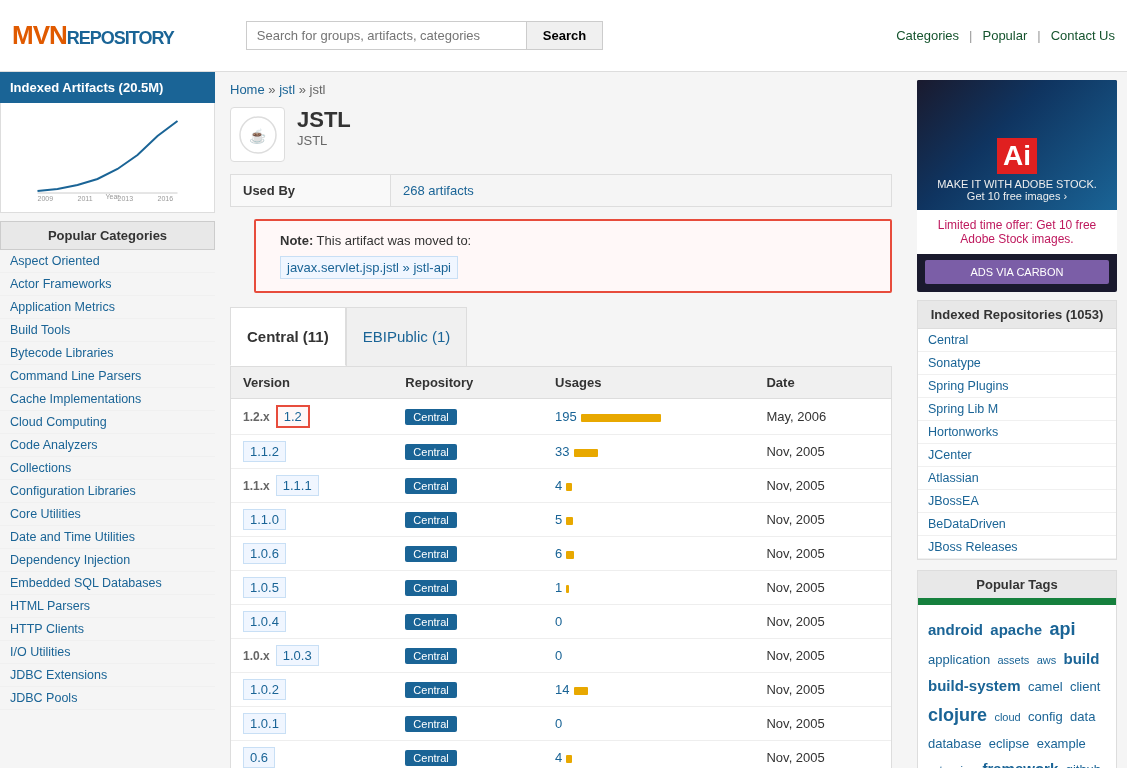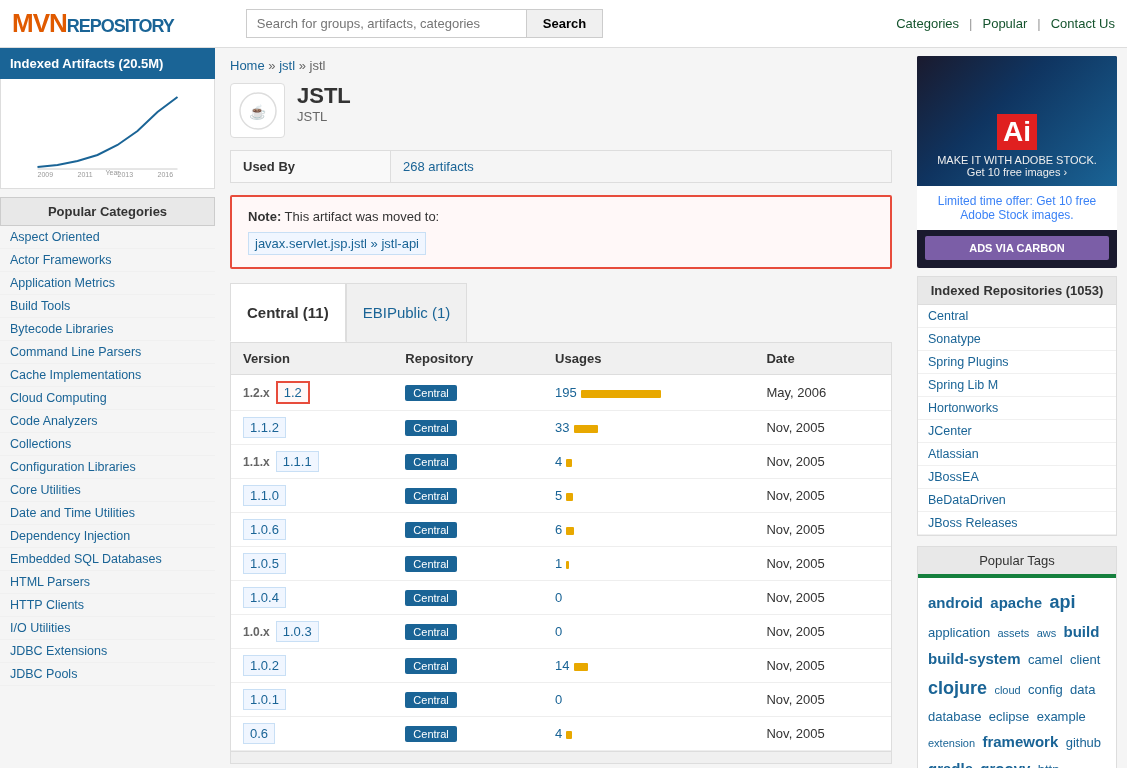--- a/index.html
+++ b/index.html
@@ -1,19 +1,19 @@
 <!DOCTYPE html>
 <html><head>
   <meta charset="utf-8">
   <style>
     * { box-sizing: border-box; margin: 0; padding: 0; }
     body { font-family: Arial, sans-serif; font-size: 13px; background: #f5f5f5; color: #333; }
 
     
-    #header { background: #fff; border-bottom: 1px solid #ddd; padding: 8px 12px; display: flex; align-items: center; gap: 12px; }
+    #header { background: #fff; border-bottom: 1px solid #ddd; padding: 20px 12px; display: flex; align-items: center; gap: 12px; }
     #logo { font-size: 22px; font-weight: bold; color: #1a6496; letter-spacing: -1px; }
     #logo span.mvn { color: #e05a00; font-weight: 900; font-size: 26px; }
     #logo span.repo { color: #1a6496; font-size: 18px; font-weight: bold; }
     #search-container { display: flex; gap: 0; margin-left: 60px; }
     #search-input { width: 280px; border: 1px solid #ccc; border-right: none; padding: 6px 10px; font-size: 13px; color: #999; }
     #search-button { background: #f0f0f0; border: 1px solid #ccc; padding: 6px 16px; cursor: pointer; font-size: 13px; font-weight: bold; }
     #header-nav { margin-left: auto; display: flex; gap: 10px; align-items: center; color: #1a6496; font-size: 13px; }
     #header-nav a { color: #14532d; text-decoration: none; }
     #header-nav span { color: #999; }
 
@@ -39,21 +39,21 @@
     #artifact-icon { width: 55px; height: 55px; border: 1px solid #ddd; border-radius: 4px; background: #fff; display: flex; align-items: center; justify-content: center; }
     #artifact-icon svg { width: 40px; height: 40px; }
     #artifact-title-block h1 { font-size: 22px; font-weight: bold; color: #333; }
     #artifact-title-block .subtitle { font-size: 13px; color: #666; }
 
     #used-by-table { width: 100%; border-collapse: collapse; margin-bottom: 12px; padding-left: 10px; }
     #used-by-table td { border: 1px solid #ddd; padding: 8px 12px; }
     #used-by-table td:first-child { background: #f9f9f9; font-weight: bold; width: 160px; }
     #used-by-table td:last-child a { color: #1a6496; text-decoration: none; }
 
-    #note-box { border: 2px solid #e74c3c; background: #fff8f8; padding: 12px 16px; margin-bottom: 14px; border-radius: 2px; }
+    #note-box { border: 2px solid #e74c3c; background: #fff8f8; padding: 12px 24px; margin-bottom: 14px; border-radius: 2px; margin-left: 24px; }
     #note-box .note-text { margin-bottom: 8px; color: #333; font-size: 13px; }
     #note-box .note-text strong { font-weight: bold; }
     #note-link { color: #1a6496; text-decoration: none; font-size: 13px; background: #f0f6ff; border: 1px solid #c8dff5; padding: 3px 6px; display: inline-block; }
 
     #tabs { display: flex; gap: 0; margin-bottom: 0; border-bottom: 1px solid #ddd; }
     .tab { padding: 20px 16px; border: 1px solid #ddd; border-bottom: none; background: #f0f0f0; cursor: pointer; font-size: 15px; color: #1a6496; }
     .tab.active { background: #fff; border-bottom: 1px solid #fff; color: #333; font-weight: bold; }
 
     #versions-table-container { border: 1px solid #ddd; border-top: none; background: #fff; overflow-x: auto; }
     #versions-table { width: 100%; border-collapse: collapse; }
@@ -67,29 +67,29 @@
     .usage-bar { height: 8px; background: #e8a800; display: inline-block; margin-left: 4px; vertical-align: middle; border-radius: 1px; }
     .scroll-bar-bottom { height: 12px; background: #f0f0f0; border-top: 1px solid #ddd; }
 
     
     #right-sidebar { width: 220px; min-width: 220px; padding: 8px 10px; }
     #ad-box { background: #1a1a2e; color: #fff; padding: 0; margin-bottom: 8px; overflow: hidden; text-align: center; border-radius: 2px; }
     #ad-image-placeholder { width: 100%; height: 130px; background: linear-gradient(135deg, #1a1a2e 0%, #0f3460 40%, #1a6496 100%); display: flex; align-items: center; justify-content: center; position: relative; }
     #ad-image-placeholder .ad-overlay { position: absolute; bottom: 8px; left: 8px; right: 8px; }
     .adobe-logo { font-size: 28px; font-weight: 900; color: #fff; background: #e02020; padding: 2px 6px; display: inline-block; margin-bottom: 4px; }
     .ad-tagline { font-size: 11px; color: #eee; }
-    #ad-text { padding: 8px; font-size: 12px; color: #3b82f6; background: #fff; }
-    #ad-cta { background: #7b5ea7; color: #fff; padding: 6px 10px; font-size: 11px; font-weight: bold; text-align: center; cursor: pointer; margin: 6px 8px 8px; border-radius: 2px; }
+    #ad-text { padding: 8px; font-size: 12px; color: #be185d; background: #fff; }
+    #ad-cta { background: #7b5ea7; color: #fff; padding: 6px 10px; font-size: 11px; font-weight: normal; text-align: center; cursor: pointer; margin: 6px 8px 8px; border-radius: 2px; }
 
     #indexed-repos-box { border: 1px solid #ddd; margin-bottom: 10px; background: #fff; }
     #indexed-repos-title { background: #e8e8e8; border-bottom: 1px solid #ddd; padding: 6px 10px; font-weight: bold; font-size: 13px; text-align: center; }
     .repo-link { display: block; padding: 4px 10px; color: #1a6496; text-decoration: none; font-size: 12.5px; border-bottom: 1px solid #f0f0f0; }
 
     #popular-tags-box { border: 1px solid #ddd; background: #fff; }
-    #popular-tags-title { background: #e8e8e8; border-bottom: 4px solid #15803d; padding: 6px 10px; font-weight: normal; font-size: 13px; text-align: center; }
+    #popular-tags-title { background: #e8e8e8; border-bottom: 7px solid #15803d; padding: 6px 10px; font-weight: bold; font-size: 13px; text-align: center; }
     #tags-content { padding: 8px 10px; line-height: 1.8; font-size: 12px; }
     .tag-sm { font-size: 11px; color: #1a6496; }
     .tag-md { font-size: 13px; color: #1a6496; }
     .tag-lg { font-size: 15px; color: #1a6496; font-weight: bold; }
     .tag-xl { font-size: 18px; color: #1a6496; font-weight: bold; }
   </style>
 </head>
 <body>
 
 <div id="header">

